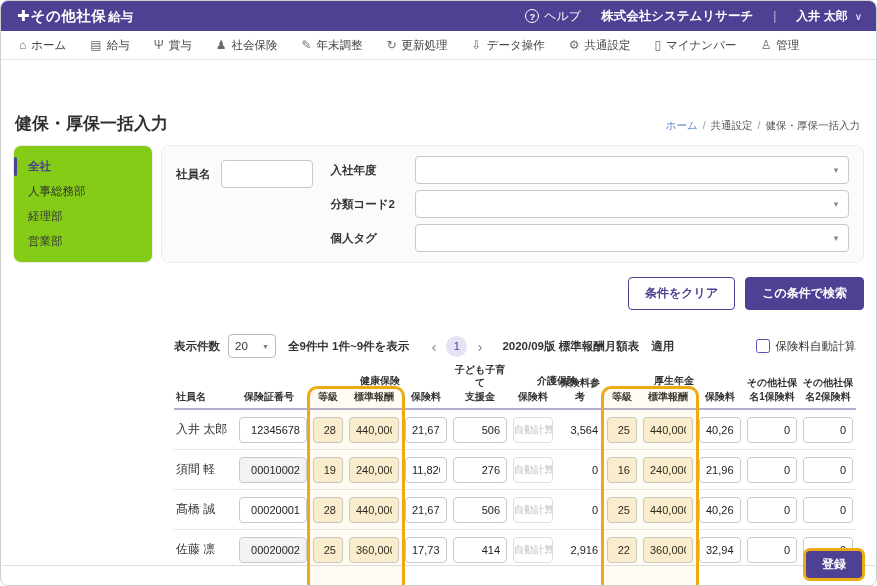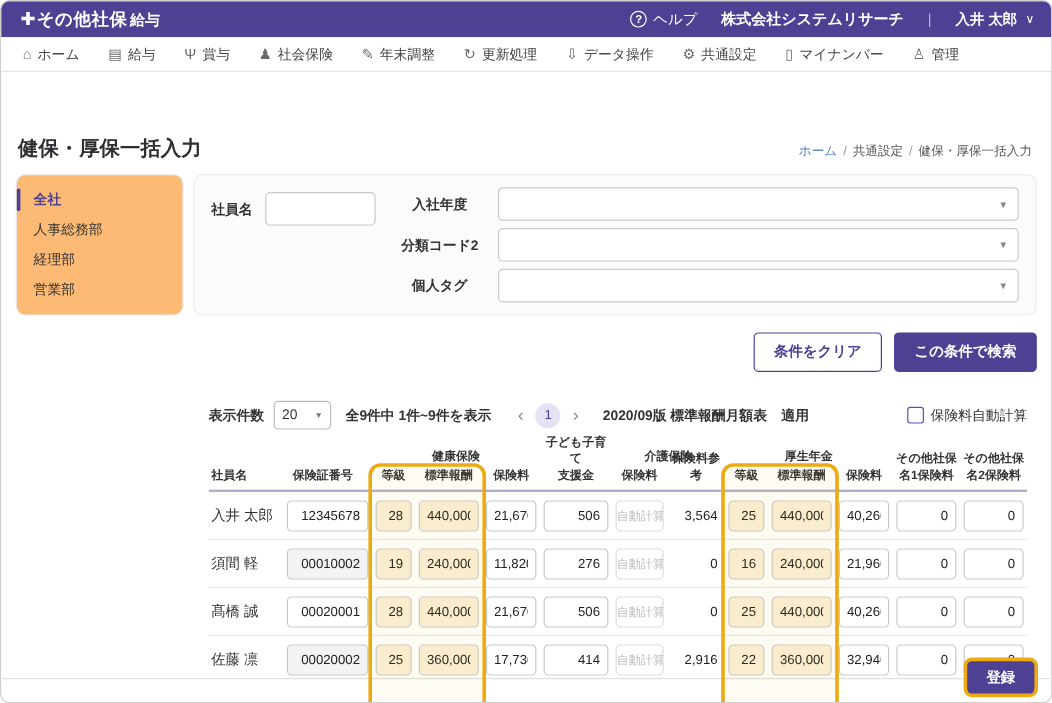--- a/index.html
+++ b/index.html
@@ -28,30 +28,30 @@
   
   .title-row { display:flex; justify-content:space-between; align-items:flex-end; padding:15px 16px 6px 14px; }
   .page-title { font-size:17px; font-weight:bold; color:#2f2f33; }
   .breadcrumb { font-size:10.5px; color:#666; padding-bottom:2px;margin-top:44px; }
   .crumb { color:#555; }
   .crumb.first { color:#4f7dc9; cursor:pointer; }
   .bc-sep { margin:0 5px; color:#999; }
 
   .content { padding:4px 12px 0; }
   .cards-row { display:flex; gap:8px; }
-  .side-card { width:140px; min-height:112px; background:#fdba74; border:1px solid #ececf0; border-radius:8px; padding:8px 0; }
+  .side-card { width:140px; min-height:112px; background:#84cc16; border:1px solid #ececf0; border-radius:8px; padding:8px 0; }
   .side-item { position:relative; font-size:11.5px; color:#333; padding:5px 14px; cursor:pointer; }
   .side-item.active { color:#4e4193; font-weight:bold; }
   .side-item.active::before { content:""; position:absolute; left:0; top:3px; bottom:3px; width:3px; background:#4e4193; border-radius:2px; }
 
   .filter-card { flex:1; background:#fbfbfc; border:1px solid #ececf0; border-radius:8px; padding:10px 14px; display:flex; gap:18px; }
   .fc-left { display:flex; align-items:flex-start; gap:10px; padding-top:4px; }
   .f-label { font-size:11.5px; font-weight:bold; color:#333; white-space:nowrap; padding-top:7px; }
   .text-input { width:92px; height:28px; border:1px solid #c9c9c9; border-radius:4px; background:#fff; font-size:12px; padding:0 6px; }
-  .fc-right { flex:1; display:flex; flex-direction:column; gap:6px;text-align:center; }
+  .fc-right { flex:1; display:flex; flex-direction:column; gap:6px; }
   .f-row { display:flex; align-items:center; gap:12px; }
   .f-row .f-label { width:72px; padding-top:0; }
   .select-box { flex:1; height:28px; border:1px solid #c9c9c9; border-radius:4px; background:#fff; display:flex; align-items:center; justify-content:flex-end; padding:0 8px; cursor:pointer; }
   .sel-caret { font-size:8px; color:#888; }
 
   .btn-row { display:flex; justify-content:flex-end; gap:10px; margin-top:14px; }
   .btn-outline { background:#fff; border:1px solid #4e4193; color:#4e4193; font-size:12px; font-weight:bold; border-radius:4px; padding:7px 16px; cursor:pointer; font-family:inherit;margin-left:32px; }
   .btn-fill { background:#4e4193; border:1px solid #4e4193; color:#fff; font-size:12px; font-weight:bold; border-radius:4px; padding:7px 16px; cursor:pointer; font-family:inherit; }
 
   

